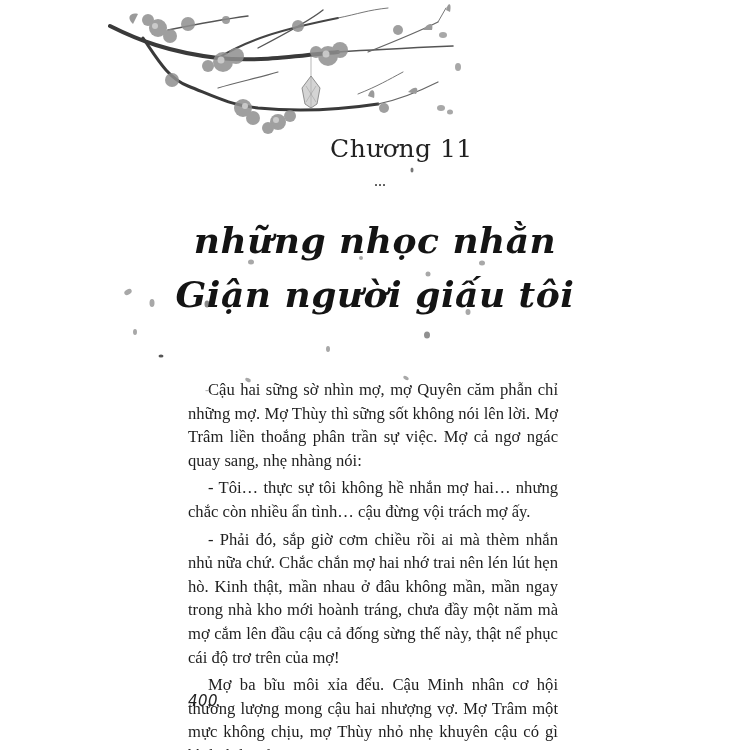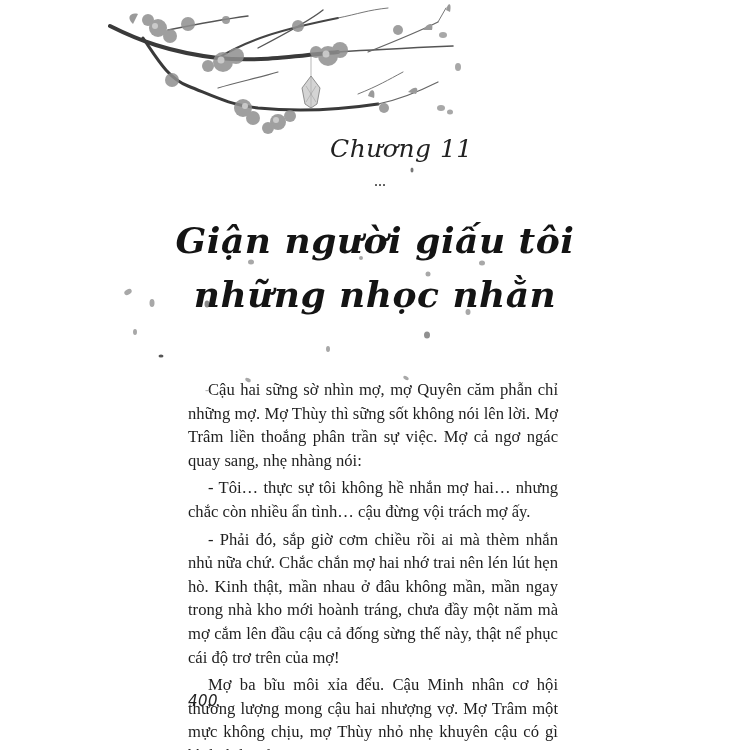--- a/index.html
+++ b/index.html
@@ -32,21 +32,20 @@
       position: absolute;
       left: 0; top: 0;
       width: 750px; height: 750px;
       pointer-events: none;
     }
     .chapter-label {
       position: absolute;
       left: 330px;
       top: 134px;
       font-family: "DejaVu Serif", serif;
-      font-style: italic;
       font-size: 25px;
       color: #222;
       letter-spacing: 0.5px;
       white-space: nowrap;
     }
     .chapter-dots {
       position: absolute;
       left: 380px;
       top: 172px;
       font-family: "Liberation Serif", serif;
@@ -198,22 +197,22 @@
       <ellipse cx="328" cy="349" rx="2" ry="3"></ellipse>
       <ellipse cx="248" cy="380" rx="3" ry="1.8" transform="rotate(25 248 380)"></ellipse>
       <ellipse cx="406" cy="378" rx="3" ry="1.8" transform="rotate(30 406 378)"></ellipse>
     </g>
   </svg>
 
   <div class="chapter-label">Chương 11</div>
   <div class="chapter-dots">...</div>
 
   <div class="chapter-title">
+    <span class="line">những nhọc nhằn</span>
     <span class="line">Giận người giấu tôi</span>
-    <span class="line">những nhọc nhằn</span>
   </div>
 
   <div class="body-text">
     <p class="first">
       <span class="lead-dash">-</span><span>Cậu hai sững sờ nhìn mợ, mợ Quyên căm phẫn chỉ những mợ. Mợ Thùy thì sững sốt không nói lên lời. Mợ Trâm liền thoắng phân trần sự việc. Mợ cả ngơ ngác quay sang, nhẹ nhàng nói:</span>
     </p>
     <p>- Tôi… thực sự tôi không hề nhắn mợ hai… nhưng chắc còn nhiều ẩn tình… cậu đừng vội trách mợ ấy.</p>
     <p>- Phải đó, sắp giờ cơm chiều rồi ai mà thèm nhắn nhủ nữa chứ. Chắc chắn mợ hai nhớ trai nên lén lút hẹn hò. Kinh thật, mần nhau ở đâu không mần, mần ngay trong nhà kho mới hoành tráng, chưa đầy một năm mà mợ cắm lên đầu cậu cả đống sừng thế này, thật nể phục cái độ trơ trên của mợ!</p>
     <p>Mợ ba bĩu môi xỉa đểu. Cậu Minh nhân cơ hội thương lượng mong cậu hai nhượng vợ. Mợ Trâm một mực không chịu, mợ Thùy nhỏ nhẹ khuyên cậu có gì bình tĩnh giải</p>
   </div>

